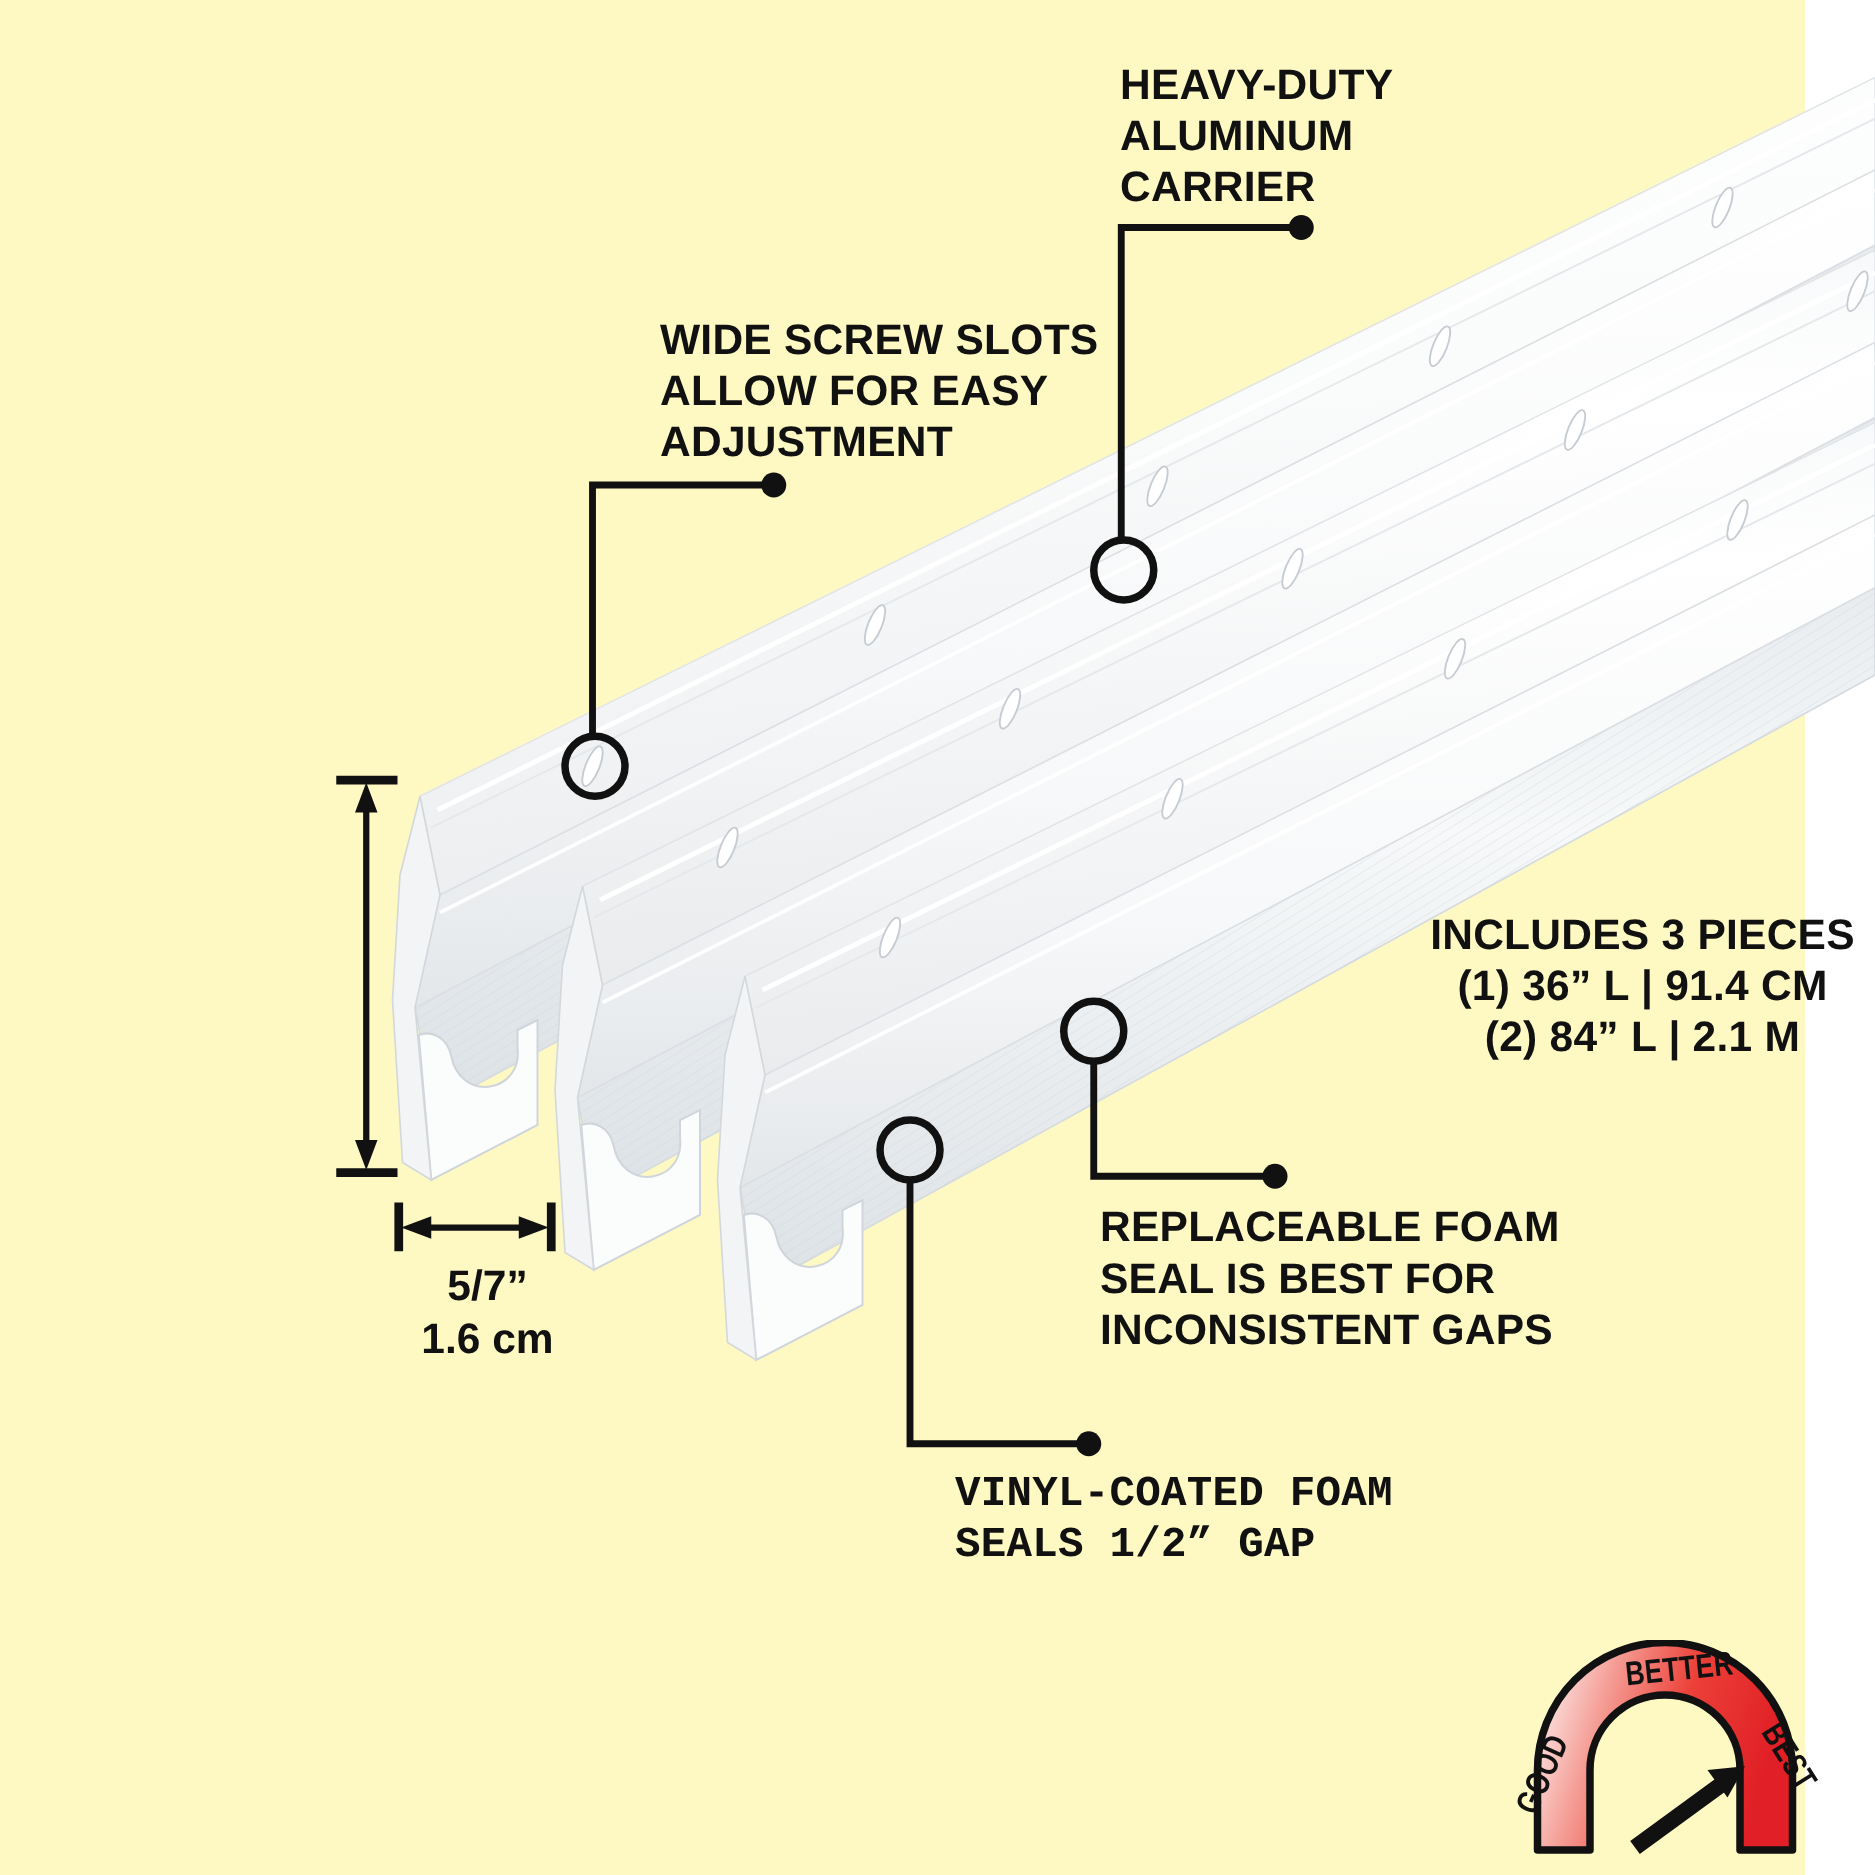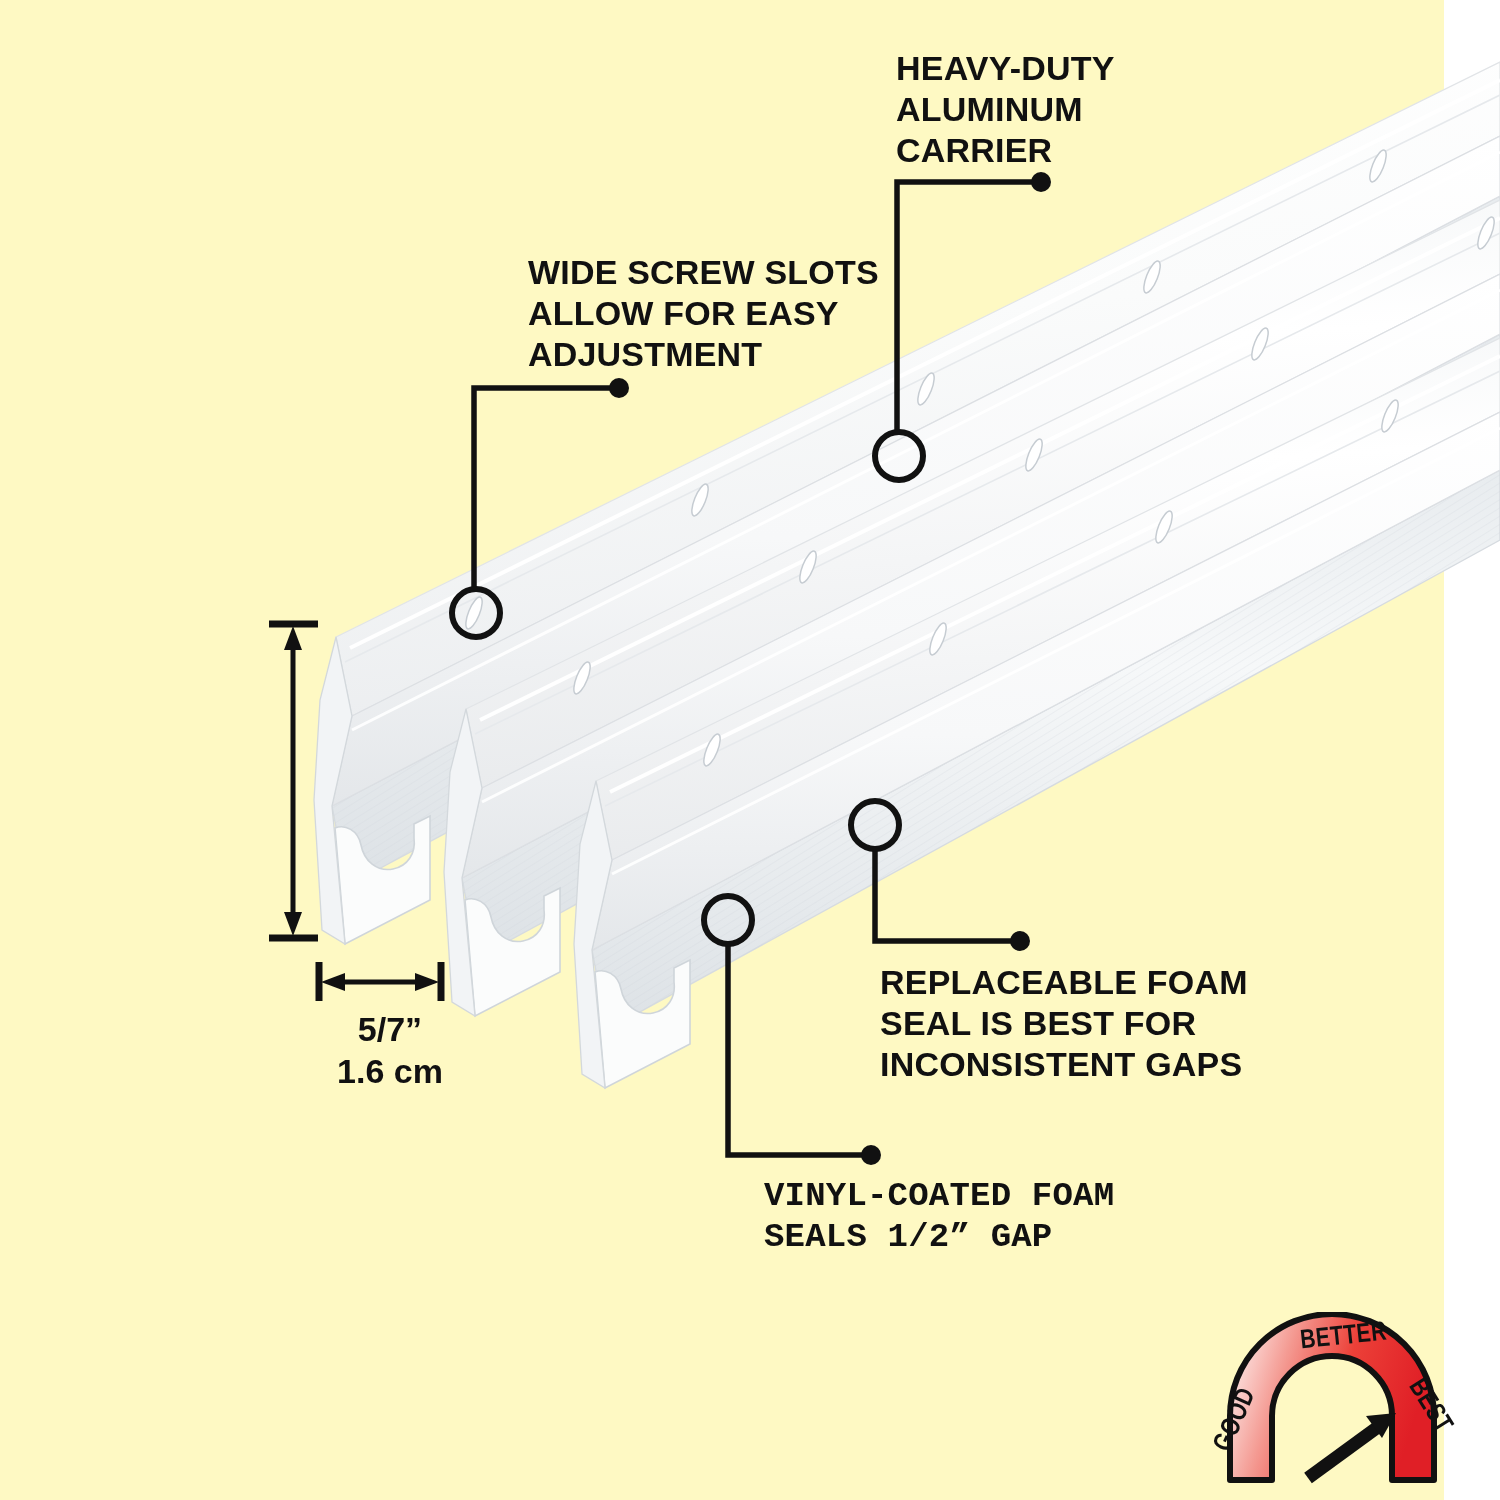--- a/index.html
+++ b/index.html
@@ -255,20 +255,23 @@
   </svg>
 
   <div class="callout" id="callout-carrier">HEAVY-DUTY
 ALUMINUM
 CARRIER</div>
 
   <div class="callout" id="callout-slots">WIDE SCREW SLOTS
 ALLOW FOR EASY
 ADJUSTMENT</div>
 
+  <div class="callout" id="callout-pieces">INCLUDES 3 PIECES
+(1) 36” L | 91.4 cm
+(2) 84” L | 2.1 m</div>
 
   <div class="callout" id="callout-replace">REPLACEABLE FOAM
 SEAL IS BEST FOR
 INCONSISTENT GAPS</div>
 
   <div class="callout" id="callout-vinyl">VINYL-COATED FOAM
 SEALS 1/2” GAP</div>
 
 
   <div class="dim-label" id="dim-width-label">5/7”

